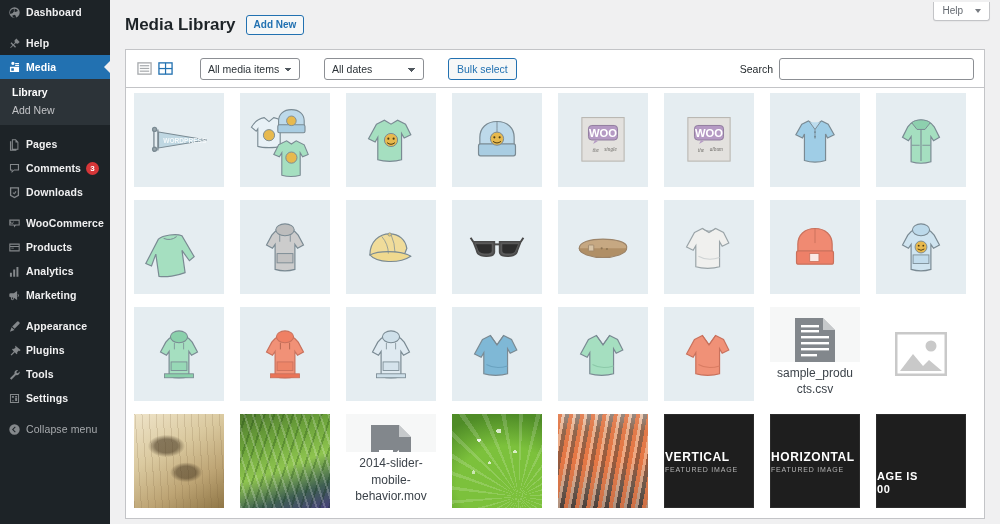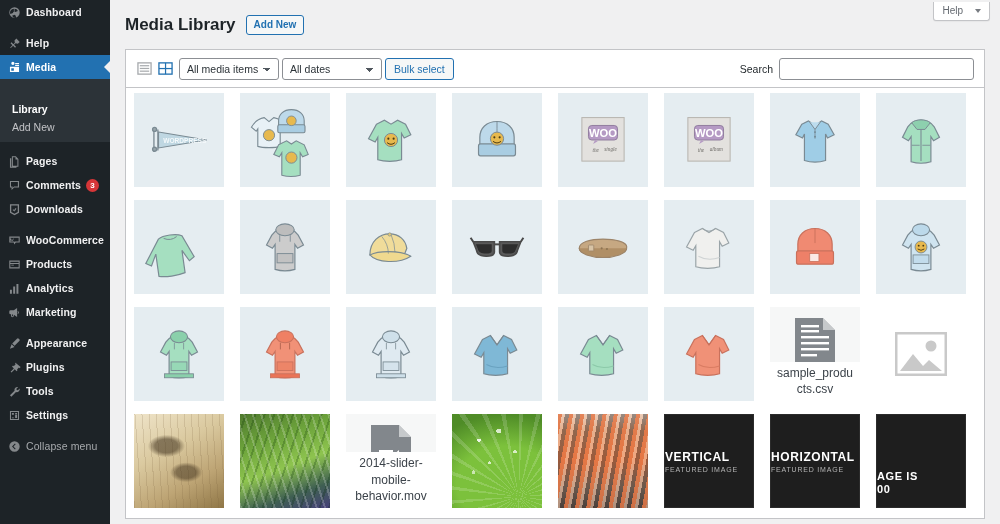--- a/index.html
+++ b/index.html
@@ -33,21 +33,21 @@
   .menu-label { font-weight: bold; font-size: 10.5px; letter-spacing: .1px; }
   .menu-top.current {
     background: #2271b1; color: #fff;
   }
   .menu-top.current .menu-ico { opacity: 1; }
   .menu-top.current:after {
     content: ""; position: absolute; right: -1px; top: 50%;
     margin-top: -7px;
     border: 7px solid transparent; border-right-color: #f0f0f1;
   }
-  .submenu { background: #2c3338; padding: 21px 0 6px 0; }
+  .submenu { background: #2c3338; padding: 4px 0 6px 0; }
   .submenu a {
     display: block; padding: 3px 0 3px 12px;
     font-size: 10.5px; color: #c3c4c7; text-decoration: none;
   }
   .submenu a.current { color: #fff; font-weight: bold; }
   .awaiting {
     display: inline-flex; align-items: center; justify-content: center;
     min-width: 13px; height: 13px; padding: 0 3px;
     border-radius: 7px; background: #d63638; color: #fff;
     font-size: 8px; font-weight: bold; margin-left: 5px;
@@ -77,21 +77,21 @@
     font-size: 10px; color: #2271b1; background: #f6f7f7;
     border: 1px solid #2271b1; border-radius: 3px;
     padding: 3px 7px; text-decoration: none; font-weight: bold;
     line-height: 1.2;
   }
 
   .media-toolbar {
     margin-top: 11px; background: #fff;
     border: 1px solid #c3c4c7; border-bottom: none;
     height: 38px; display: flex; align-items: center;
-    padding: 0 10px; gap: 3px;
+    padding: 0 10px; gap: 24px;
   }
   .view-switch { display: flex; align-items: center; gap: 5px; margin-right: 3px; }
   .vs-btn { width: 16px; height: 16px; display:flex; align-items:center; justify-content:center; }
 
   select.attachment-filters, .date-filter {
     appearance: none; -webkit-appearance: none;
     height: 22px; border: 1px solid #8c8f94; border-radius: 3px;
     background: #fff; color: #2c3338; font-size: 10.5px;
     padding: 0 20px 0 7px; font-family: inherit;
     background-image:

